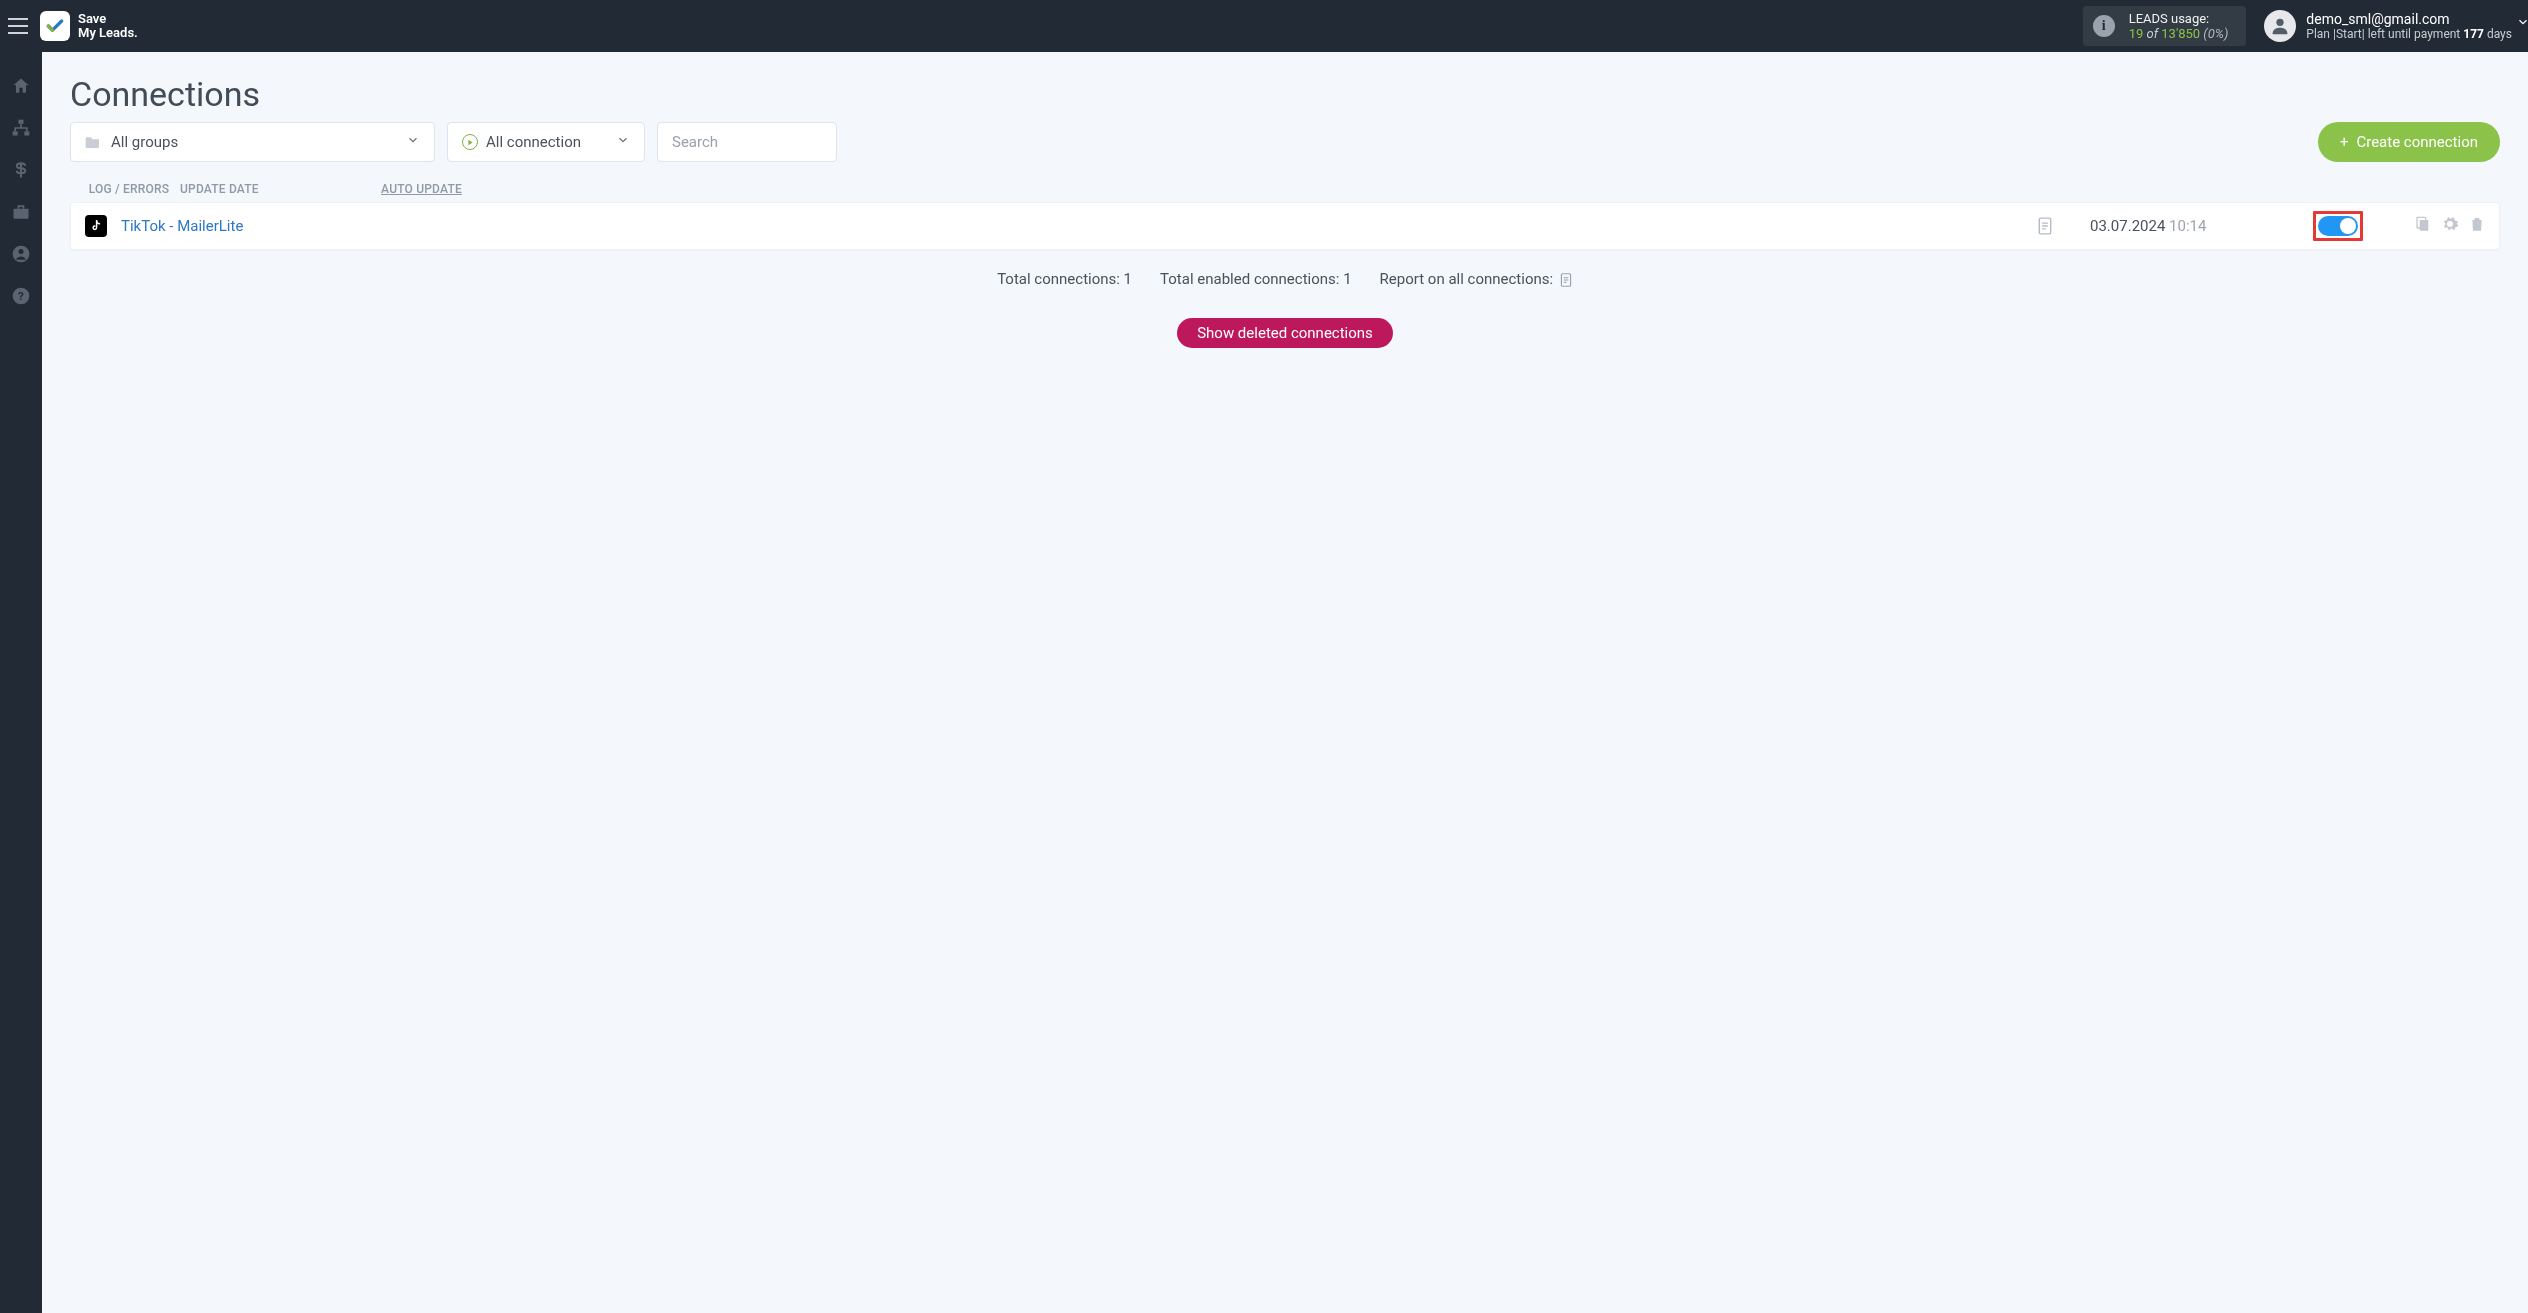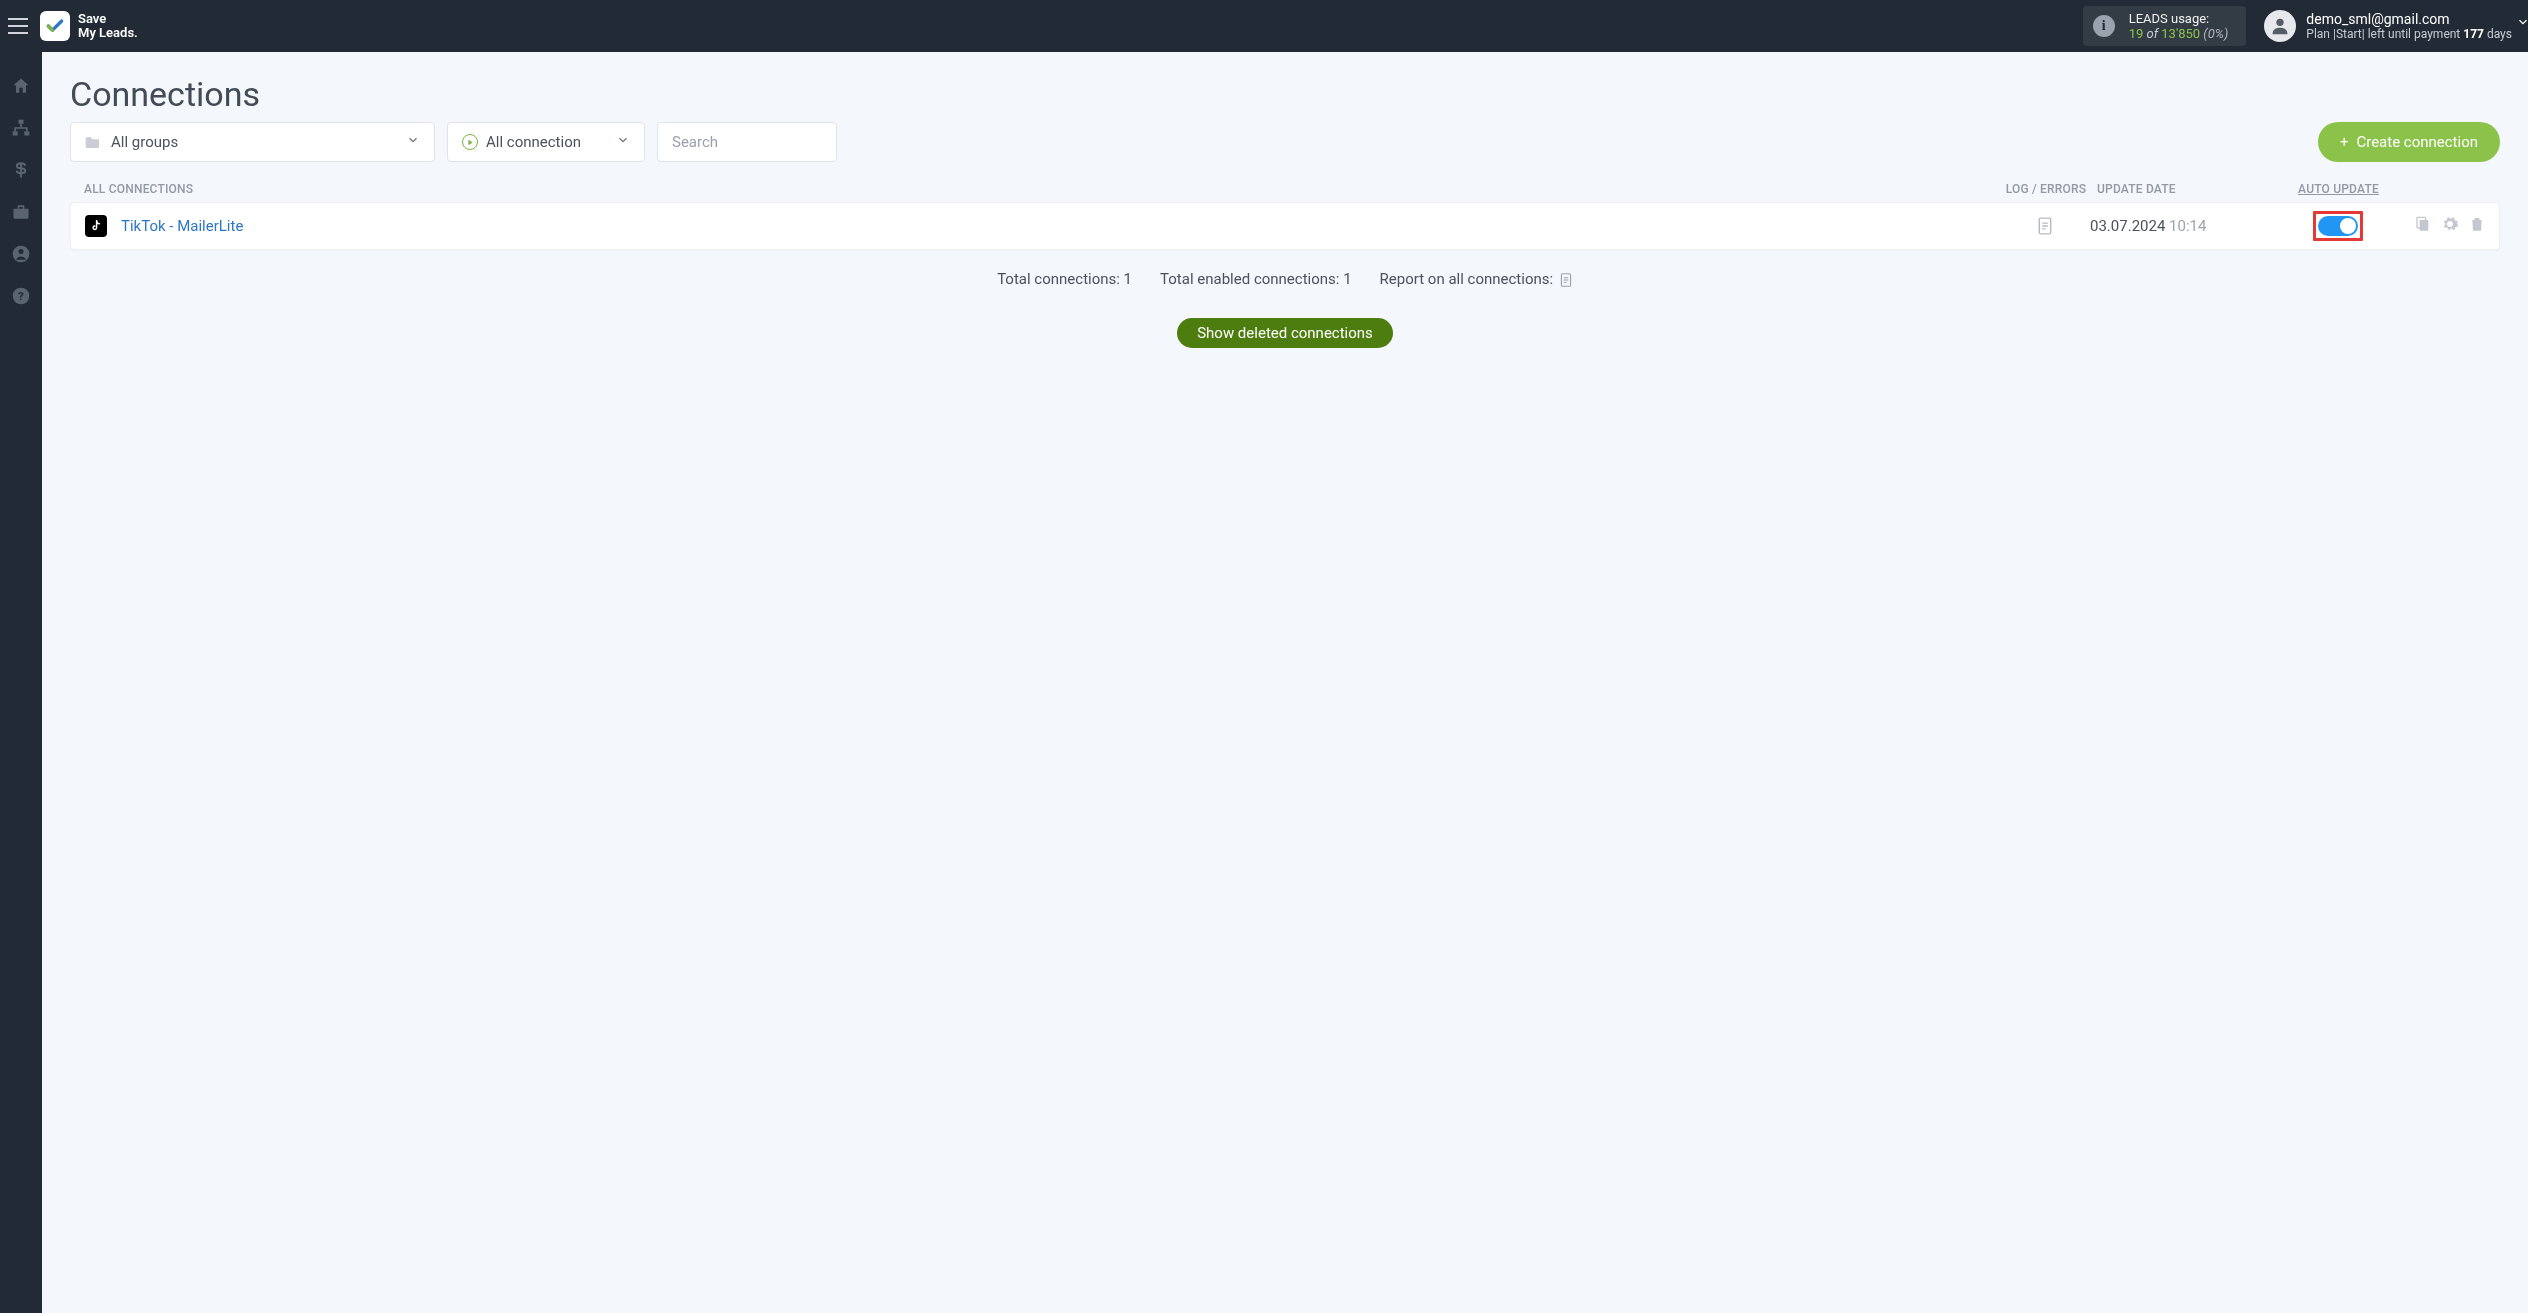--- a/index.html
+++ b/index.html
@@ -142,21 +142,21 @@
 
     .summary-row {
       display:flex; justify-content:center; gap:28px;
       font-size:15px; color:#4a525c; margin-top:20px;
       align-items:center;
     }
     .report-ico { color:#9aa1aa; display:inline-flex; vertical-align:middle; margin-left:2px; }
 
     .show-deleted {
       margin: 30px auto 14px; display:block;
-      background:#4d7c0f; color:#fff;
+      background:#be185d; color:#fff;
       border:none; border-radius:20px;
       height:30px; padding:0 20px;
       font-size:15px; cursor:pointer;
     }
     .show-deleted-wrap { text-align:center; }
 
     .topbar-chev { color:#fff; position:absolute; right:-2px; top:14px; }
   </style>
 </head>
 <body>
@@ -284,21 +284,20 @@
             </svg></span>
       </div>
       <input class="search-box" placeholder="Search" style="">
       <button class="create-btn">
         <span>+</span>
         <span>Create connection</span>
       </button>
     </div>
 
     <div class="table-header">
-      <div class="col-name">All connections</div>
       <div class="col-log">Log / Errors</div>
       <div class="col-date">Update date</div>
       <div class="col-auto">Auto update</div>
       <div class="col-actions"></div>
     </div>
 
     <div class="conn-row">
       <div class="conn-icon">
         <svg width="14" height="14" viewBox="0 0 24 24">
             <path d="M13 3v12a3 3 0 11-3-3" stroke="#fff" stroke-width="2.5" fill="none" stroke-linecap="round"></path>

